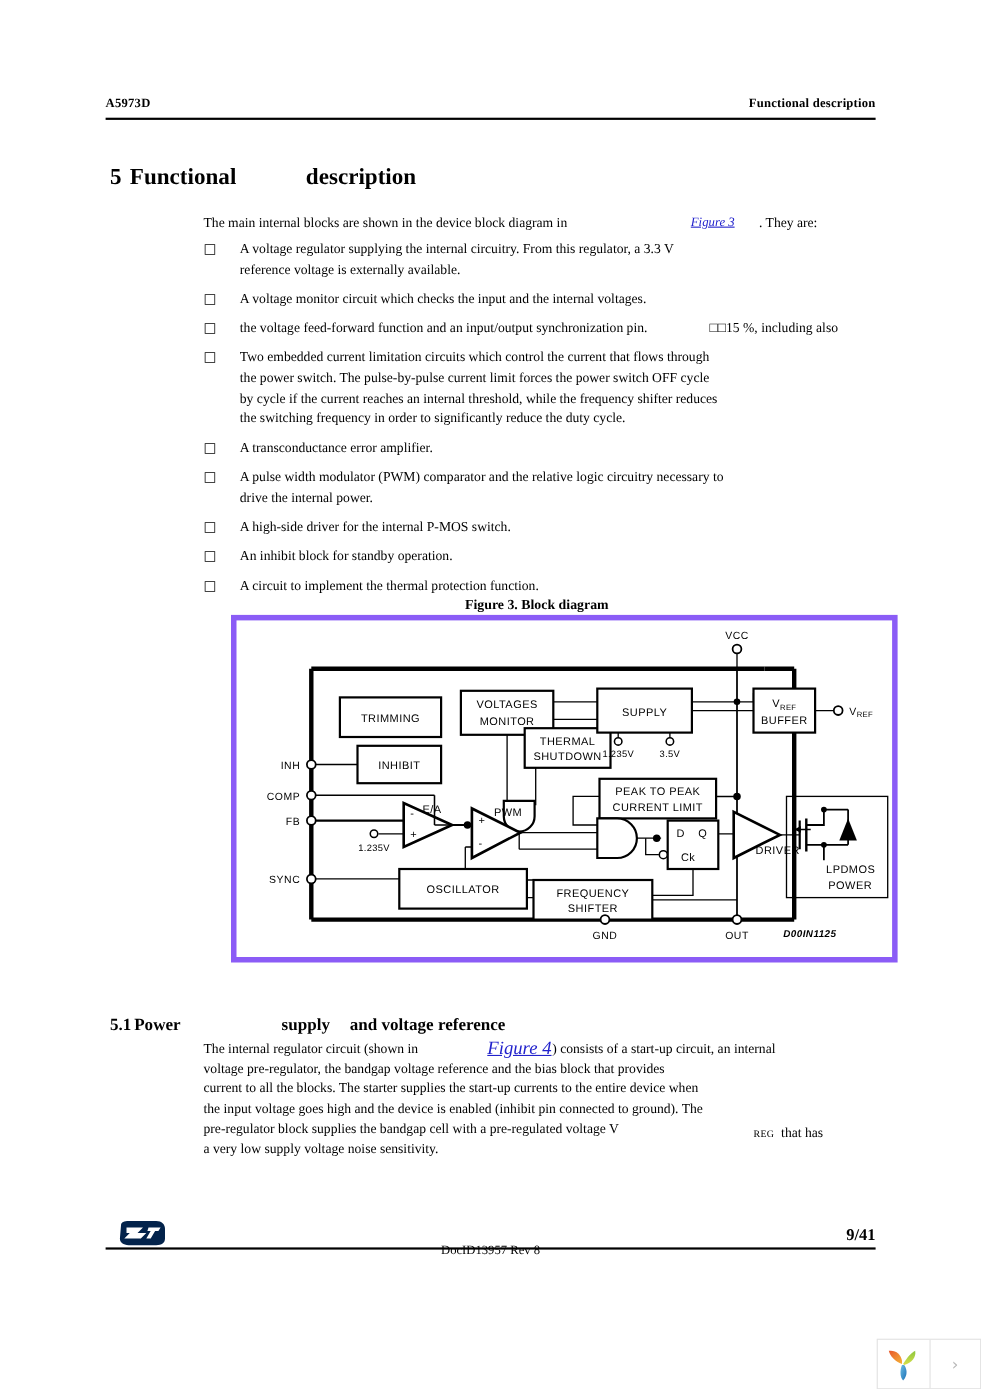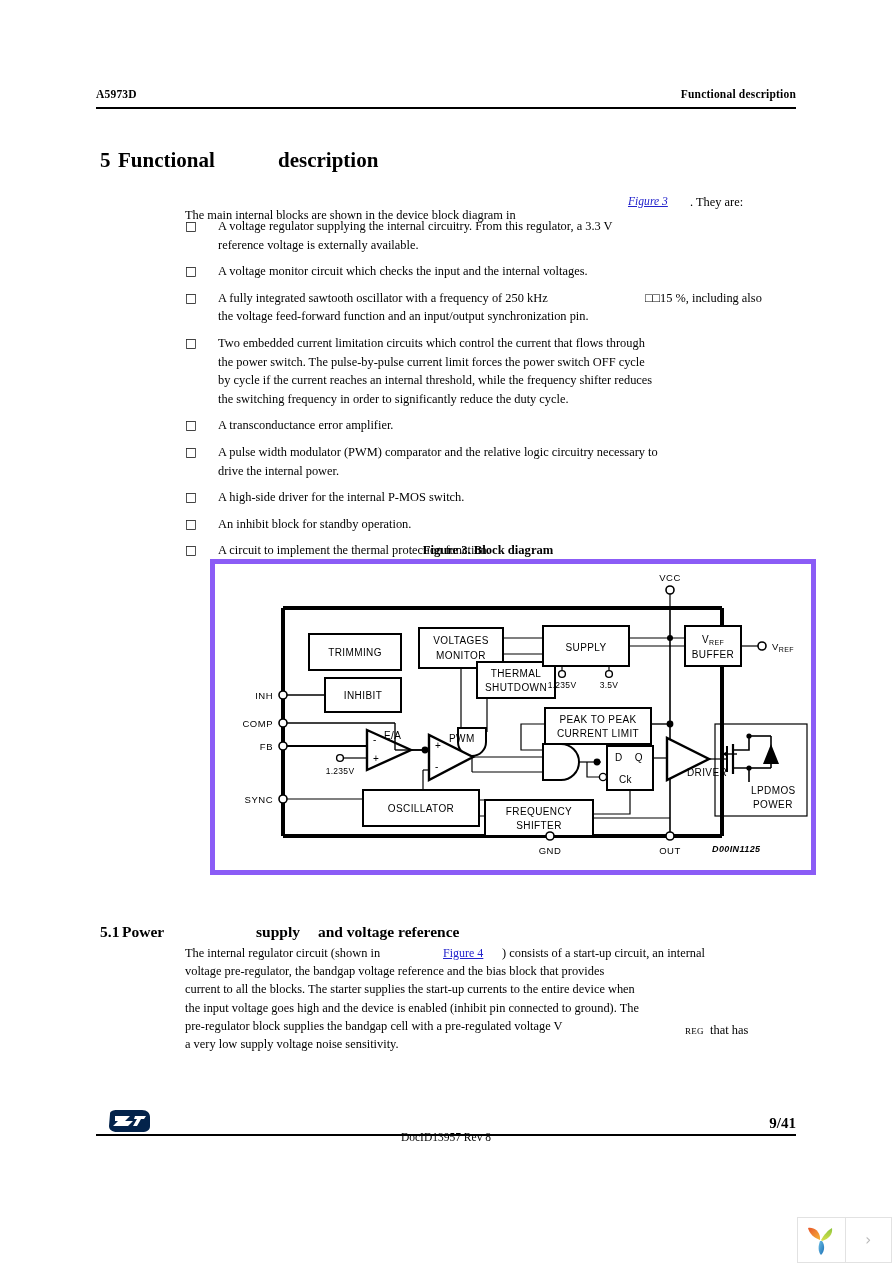--- a/index.html
+++ b/index.html
@@ -71,21 +71,21 @@
 
   
   #intro-line {
     position: absolute;
     left: 185px;
     top: 195px;
     width: 600px;
     height: 18px;
     font-size: 12.4px;
   }
-  #intro-line .intro-a { position: absolute; left: 0; top: 0; white-space: nowrap; margin-top: 13px; }
+  #intro-line .intro-a { position: absolute; left: 0; top: 0; white-space: nowrap; }
   #intro-line .figref  { position: absolute; left: 443px; top: 0; color: #2222cc; font-style: italic; font-size: 11.6px; }
   #intro-line .intro-b { position: absolute; left: 505px; top: 0; white-space: nowrap; }
 
   
   #bullet-list {
     position: absolute;
     left: 185px;
     top: 217px;
     width: 610px;
   }
@@ -166,21 +166,22 @@
     width: 610px;
     font-size: 12.4px;
     line-height: 18.2px;
   }
   #body-para .ln { display: block; white-space: nowrap; position: relative; }
   #body-para .figref2 {
     position: absolute;
     left: 258px;
     top: 0;
     color: #2222cc;
-    font-size: 12px;
+    font-style: italic;
+    font-size: 17px;
   }
   #body-para .p-b { position: absolute; left: 317px; top: 0; font-family: Liberation Serif, serif; }
   #body-para .reg-tail {
     position: absolute;
     left: 500px;
     top: 4px;
     font-size: 12.4px;
     white-space: nowrap;
   }
   #body-para .reg-sub {
@@ -296,21 +297,20 @@
   <div class="bullet-item">
     <span class="bullet-marker">□</span>
     <div class="bullet-body">
       <span class="ln">A voltage monitor circuit which checks the input and the internal voltages.</span>
     </div>
   </div>
 
   <div class="bullet-item">
     <span class="bullet-marker">□</span>
     <div class="bullet-body">
-      <span class="ln">A fully integrated sawtooth oscillator with a frequency of 250 kHz</span>
       <span class="ln">the voltage feed-forward function and an input/output synchronization pin.</span>
     </div>
     <span class="tol-note">□□15 %, including also</span>
   </div>
 
   <div class="bullet-item">
     <span class="bullet-marker">□</span>
     <div class="bullet-body">
       <span class="ln">Two embedded current limitation circuits which control the current that flows through</span>
       <span class="ln">the power switch. The pulse-by-pulse current limit forces the power switch OFF cycle</span>

